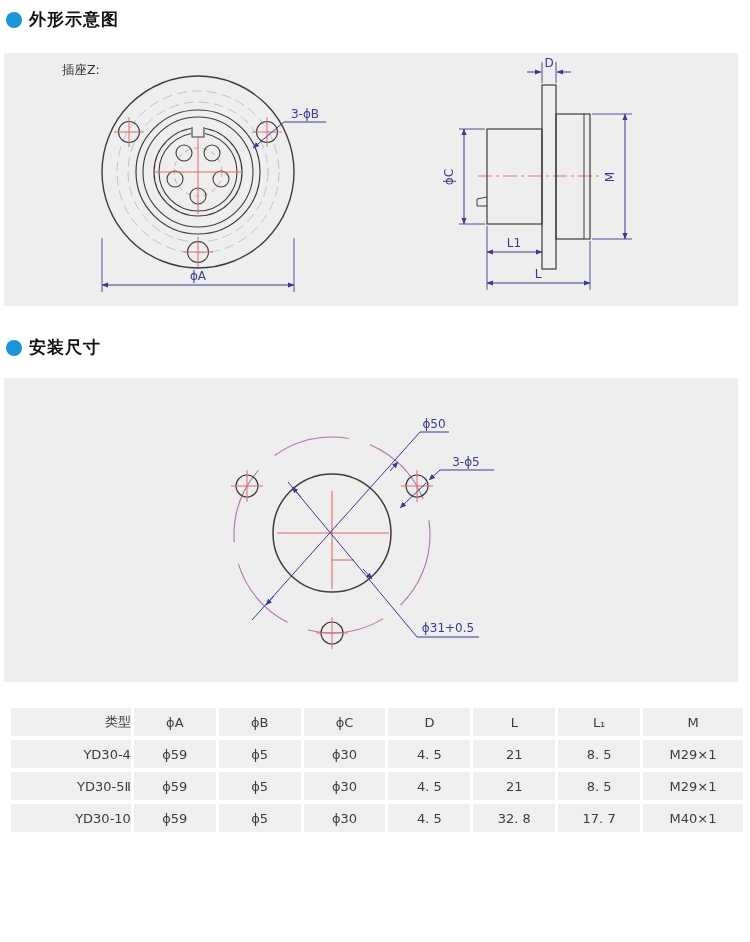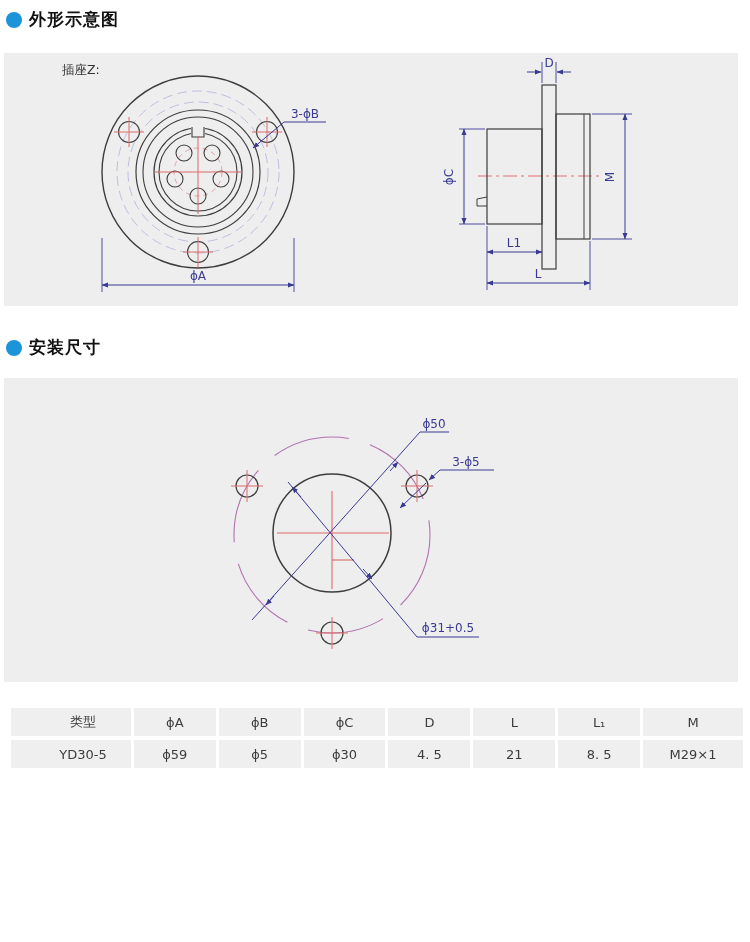--- a/index.html
+++ b/index.html
@@ -17,21 +17,21 @@
   #drawings{position:absolute;left:0;top:0;width:750px;height:700px;}
 
   svg text{font-family:"DejaVu Sans","Liberation Sans",sans-serif;}
   .dim-label{font-size:12px;fill:#3a3a94;}
   .cjk-label{font-size:12.5px;fill:#333333;}
 
   #spec-table{position:absolute;left:8px;top:704px;width:738px;
     border-collapse:separate;border-spacing:3px 4px;background:#ffffff;}
   #spec-table td{background:#efefef;height:28px;font-size:13px;color:#3c3c3c;
     text-align:center;padding:0;}
-  #spec-table td:first-child{text-align:center;padding-left:24px;margin-left:36px;}
+  #spec-table td:first-child{text-align:right;padding-left:24px;margin-left:36px;}
 </style>
 </head>
 <body>
 
 <div id="page">
 
   <div class="section-title" style="top:8px;">
     <span class="bullet"></span>
     <span class="title-text">外形示意图</span>
   </div>
@@ -218,25 +218,45 @@
           <td>ϕB</td>
           <td>ϕC</td>
           <td>D</td>
           <td>L</td>
           <td>L₁</td>
           <td>M</td>
         </tr>
       </thead>
     <tbody>
         <tr>
-          <td>YD30-5</td>
+          <td>YD30-4</td>
           <td>ϕ59</td>
           <td>ϕ5</td>
           <td>ϕ30</td>
           <td>4. 5</td>
           <td>21</td>
           <td>8. 5</td>
           <td>M29×1</td>
         </tr>
+        <tr>
+          <td>YD30-5Ⅱ</td>
+          <td>ϕ59</td>
+          <td>ϕ5</td>
+          <td>ϕ30</td>
+          <td>4. 5</td>
+          <td>21</td>
+          <td>8. 5</td>
+          <td>M29×1</td>
+        </tr>
+        <tr>
+          <td>YD30-10</td>
+          <td>ϕ59</td>
+          <td>ϕ5</td>
+          <td>ϕ30</td>
+          <td>4. 5</td>
+          <td>32. 8</td>
+          <td>17. 7</td>
+          <td>M40×1</td>
+        </tr>
       </tbody>
   </table>
 
 </div>
 
 </body></html>

